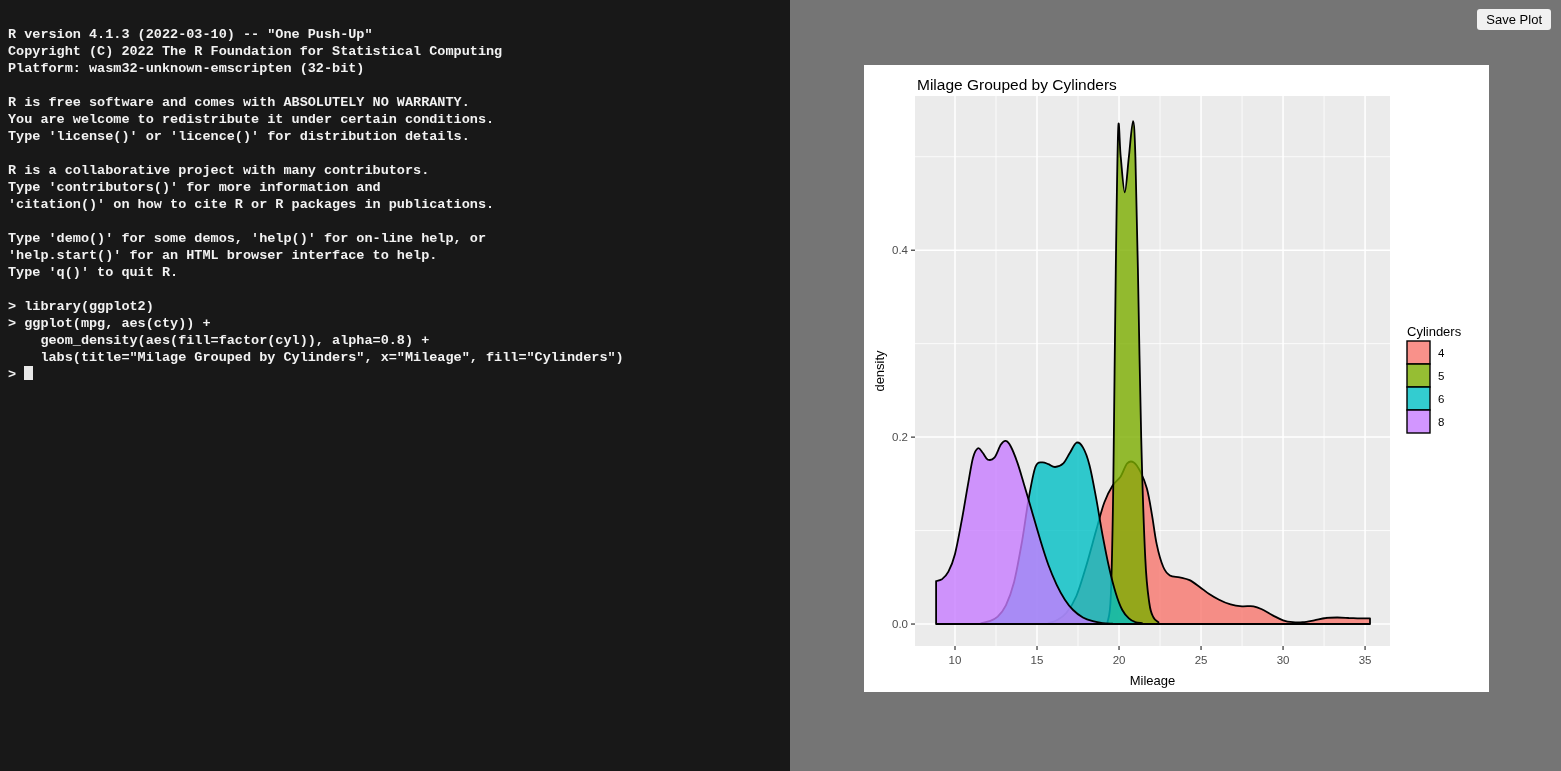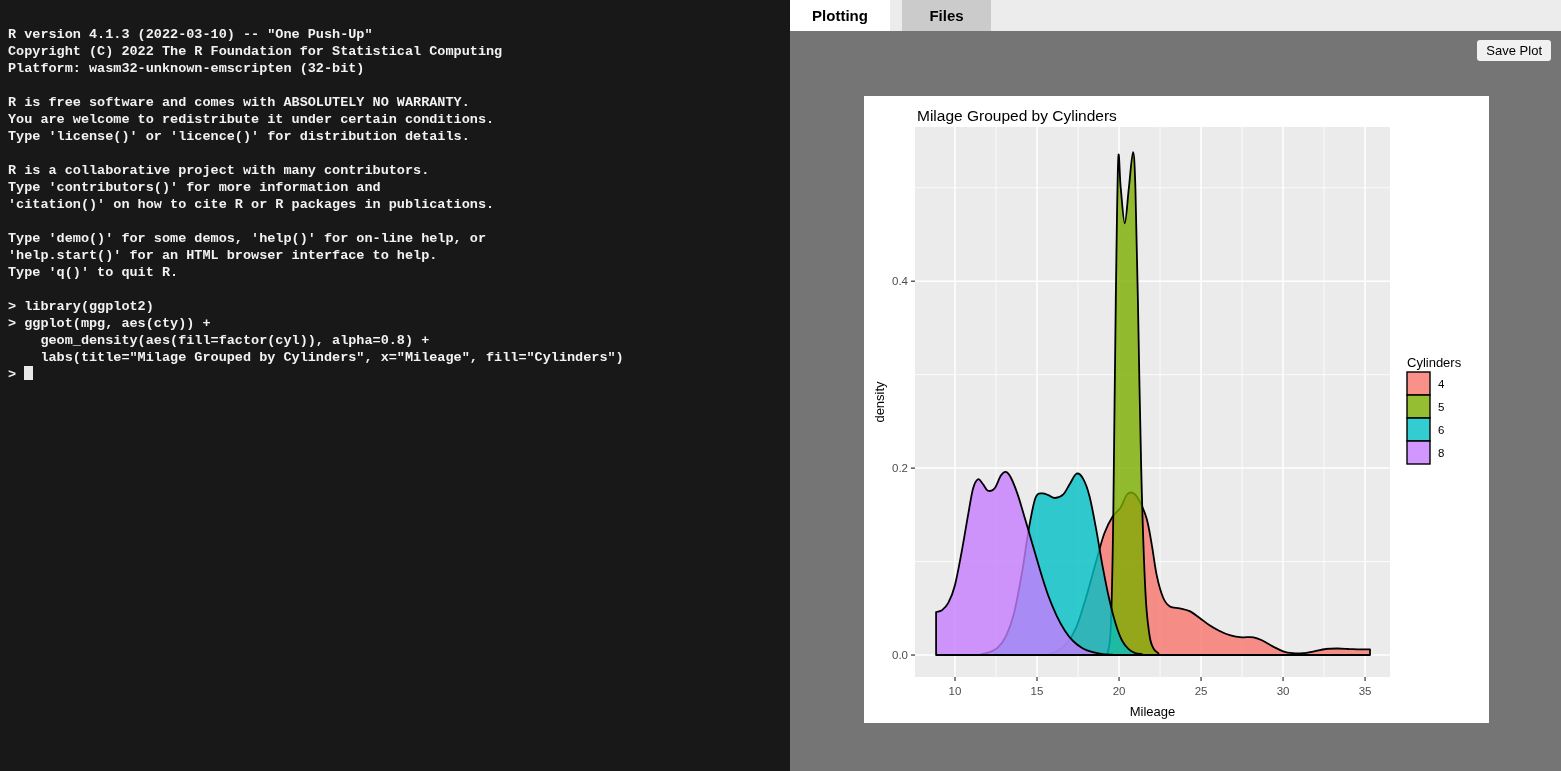--- a/index.html
+++ b/index.html
@@ -57,24 +57,20 @@
   .plot-card svg { display: block; }
 </style>
 </head>
 <body>
 
 <div class="terminal">
   <pre><div id="term-lines"><div class="console-line">R version 4.1.3 (2022-03-10) -- "One Push-Up"</div><div class="console-line">Copyright (C) 2022 The R Foundation for Statistical Computing</div><div class="console-line">Platform: wasm32-unknown-emscripten (32-bit)</div><div class="console-line"></div><div class="console-line">R is free software and comes with ABSOLUTELY NO WARRANTY.</div><div class="console-line">You are welcome to redistribute it under certain conditions.</div><div class="console-line">Type 'license()' or 'licence()' for distribution details.</div><div class="console-line"></div><div class="console-line">R is a collaborative project with many contributors.</div><div class="console-line">Type 'contributors()' for more information and</div><div class="console-line">'citation()' on how to cite R or R packages in publications.</div><div class="console-line"></div><div class="console-line">Type 'demo()' for some demos, 'help()' for on-line help, or</div><div class="console-line">'help.start()' for an HTML browser interface to help.</div><div class="console-line">Type 'q()' to quit R.</div><div class="console-line"></div><div class="console-line">&gt; library(ggplot2)</div><div class="console-line">&gt; ggplot(mpg, aes(cty)) +</div><div class="console-line">    geom_density(aes(fill=factor(cyl)), alpha=0.8) +</div><div class="console-line">    labs(title="Milage Grouped by Cylinders", x="Mileage", fill="Cylinders")</div></div><div class="console-line"><span>&gt; </span><span class="cursor-block"></span></div></pre>
 </div>
 
 <div class="right-pane">
-  <div class="tab-bar">
-    <div class="tab active">Plotting</div>
-    <div class="tab inactive">Files</div>
-  </div>
   <div class="content">
     <button class="save-btn">Save Plot</button>
     <div class="plot-card">
       <svg id="plot-svg" width="625" height="627" viewBox="0 0 625 627" xmlns="http://www.w3.org/2000/svg">
           <rect x="51" y="31" width="475" height="550" fill="#EBEBEB"></rect>
           <g stroke="#FFFFFF" stroke-width="0.8">
             <line x1="132.01194792637867" y1="31" x2="132.01194792637867" y2="581"></line>
             <line x1="214.0244483580234" y1="31" x2="214.0244483580234" y2="581"></line>
             <line x1="296.03694878966814" y1="31" x2="296.03694878966814" y2="581"></line>
             <line x1="378.04944922131284" y1="31" x2="378.04944922131284" y2="581"></line>

